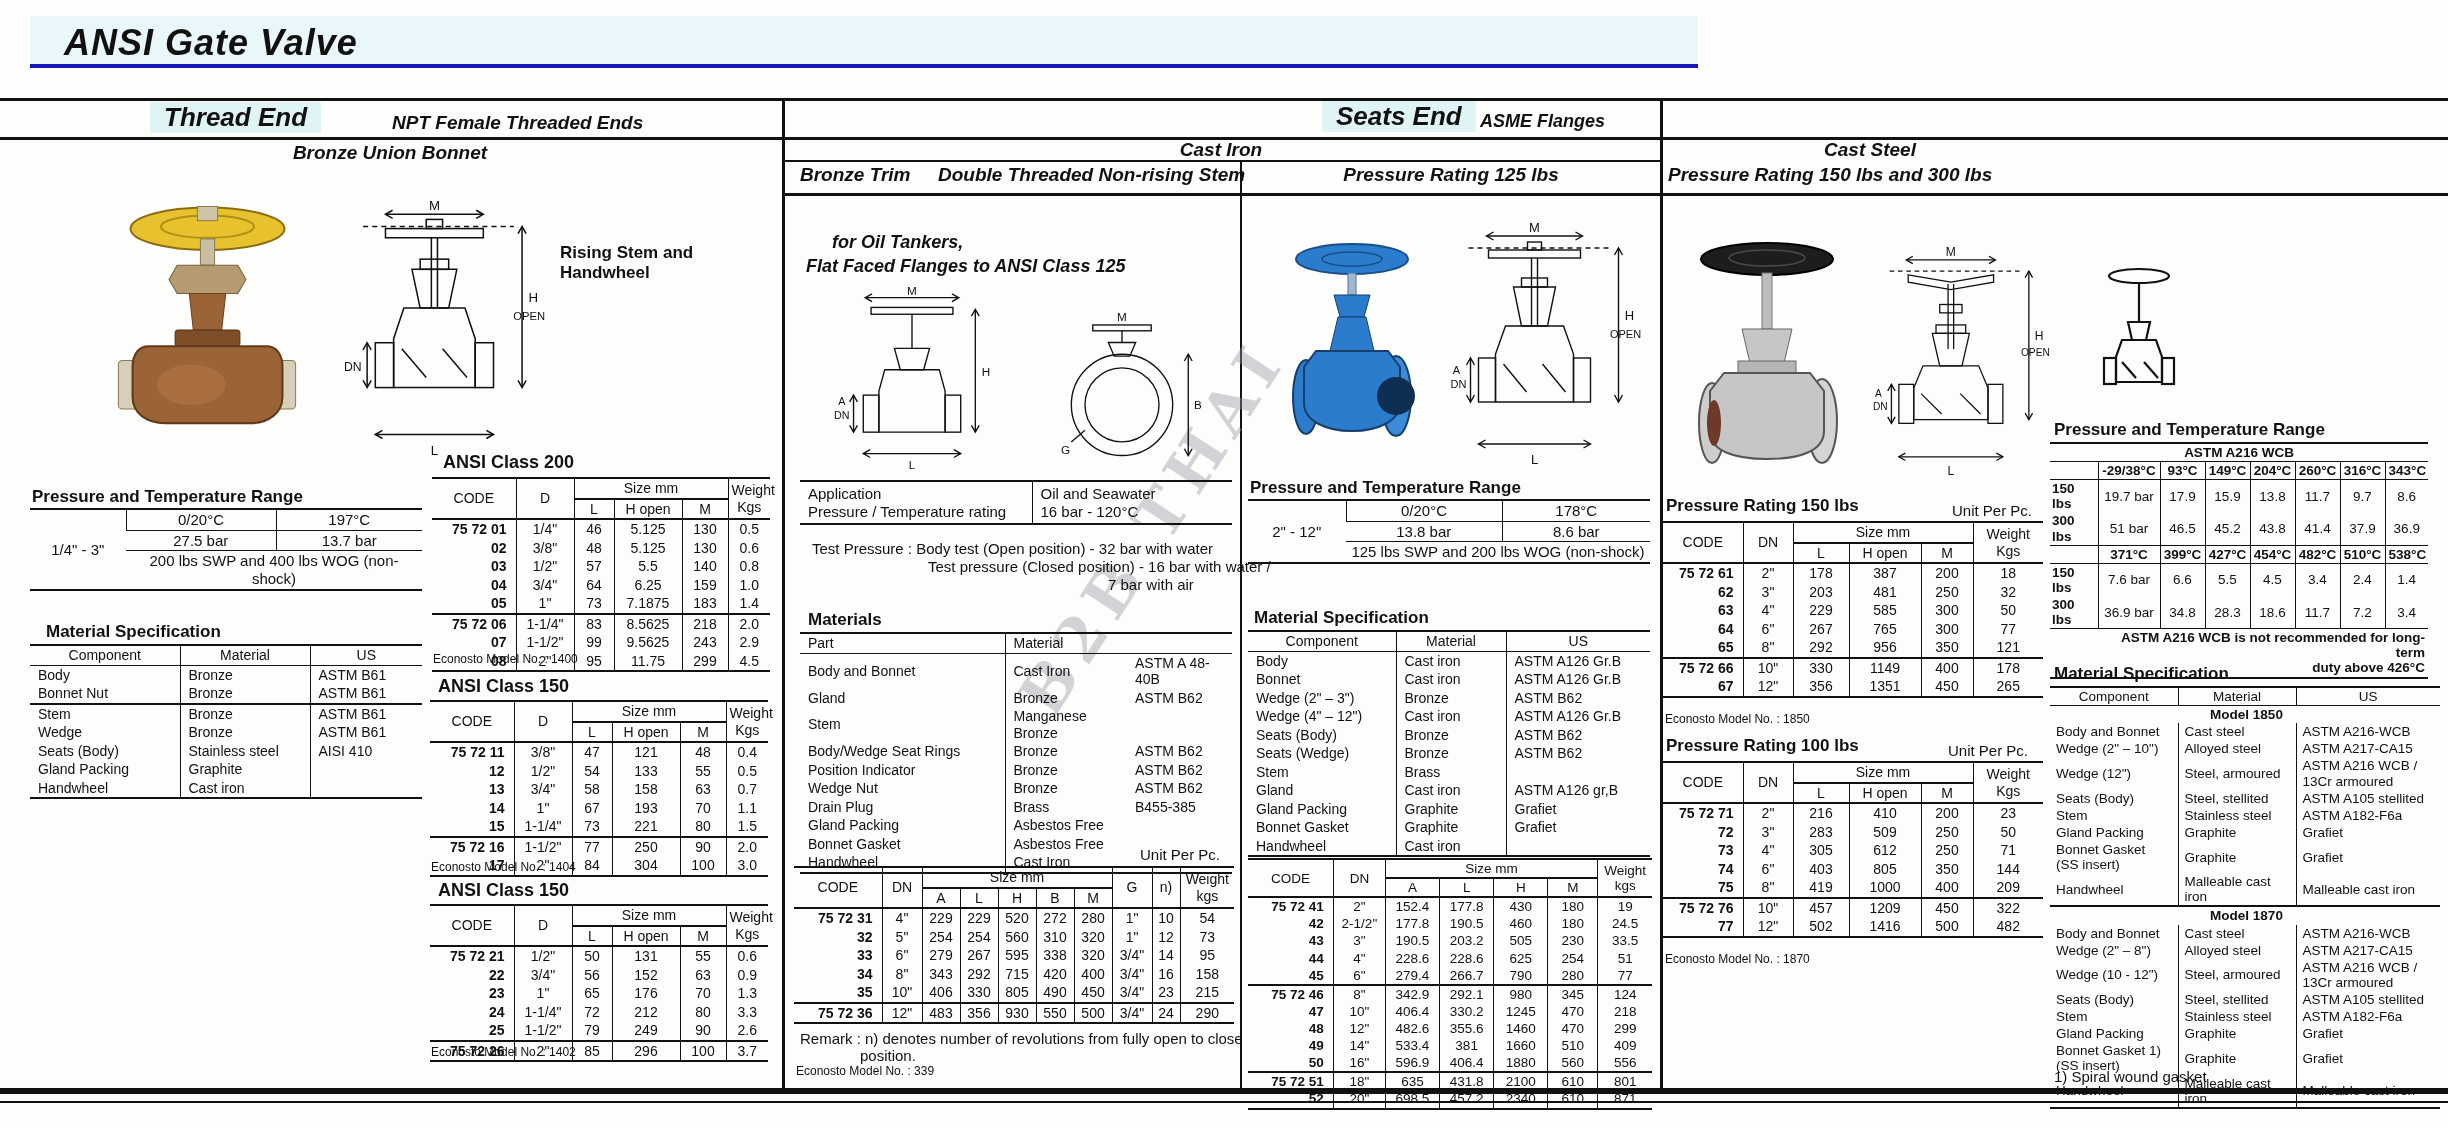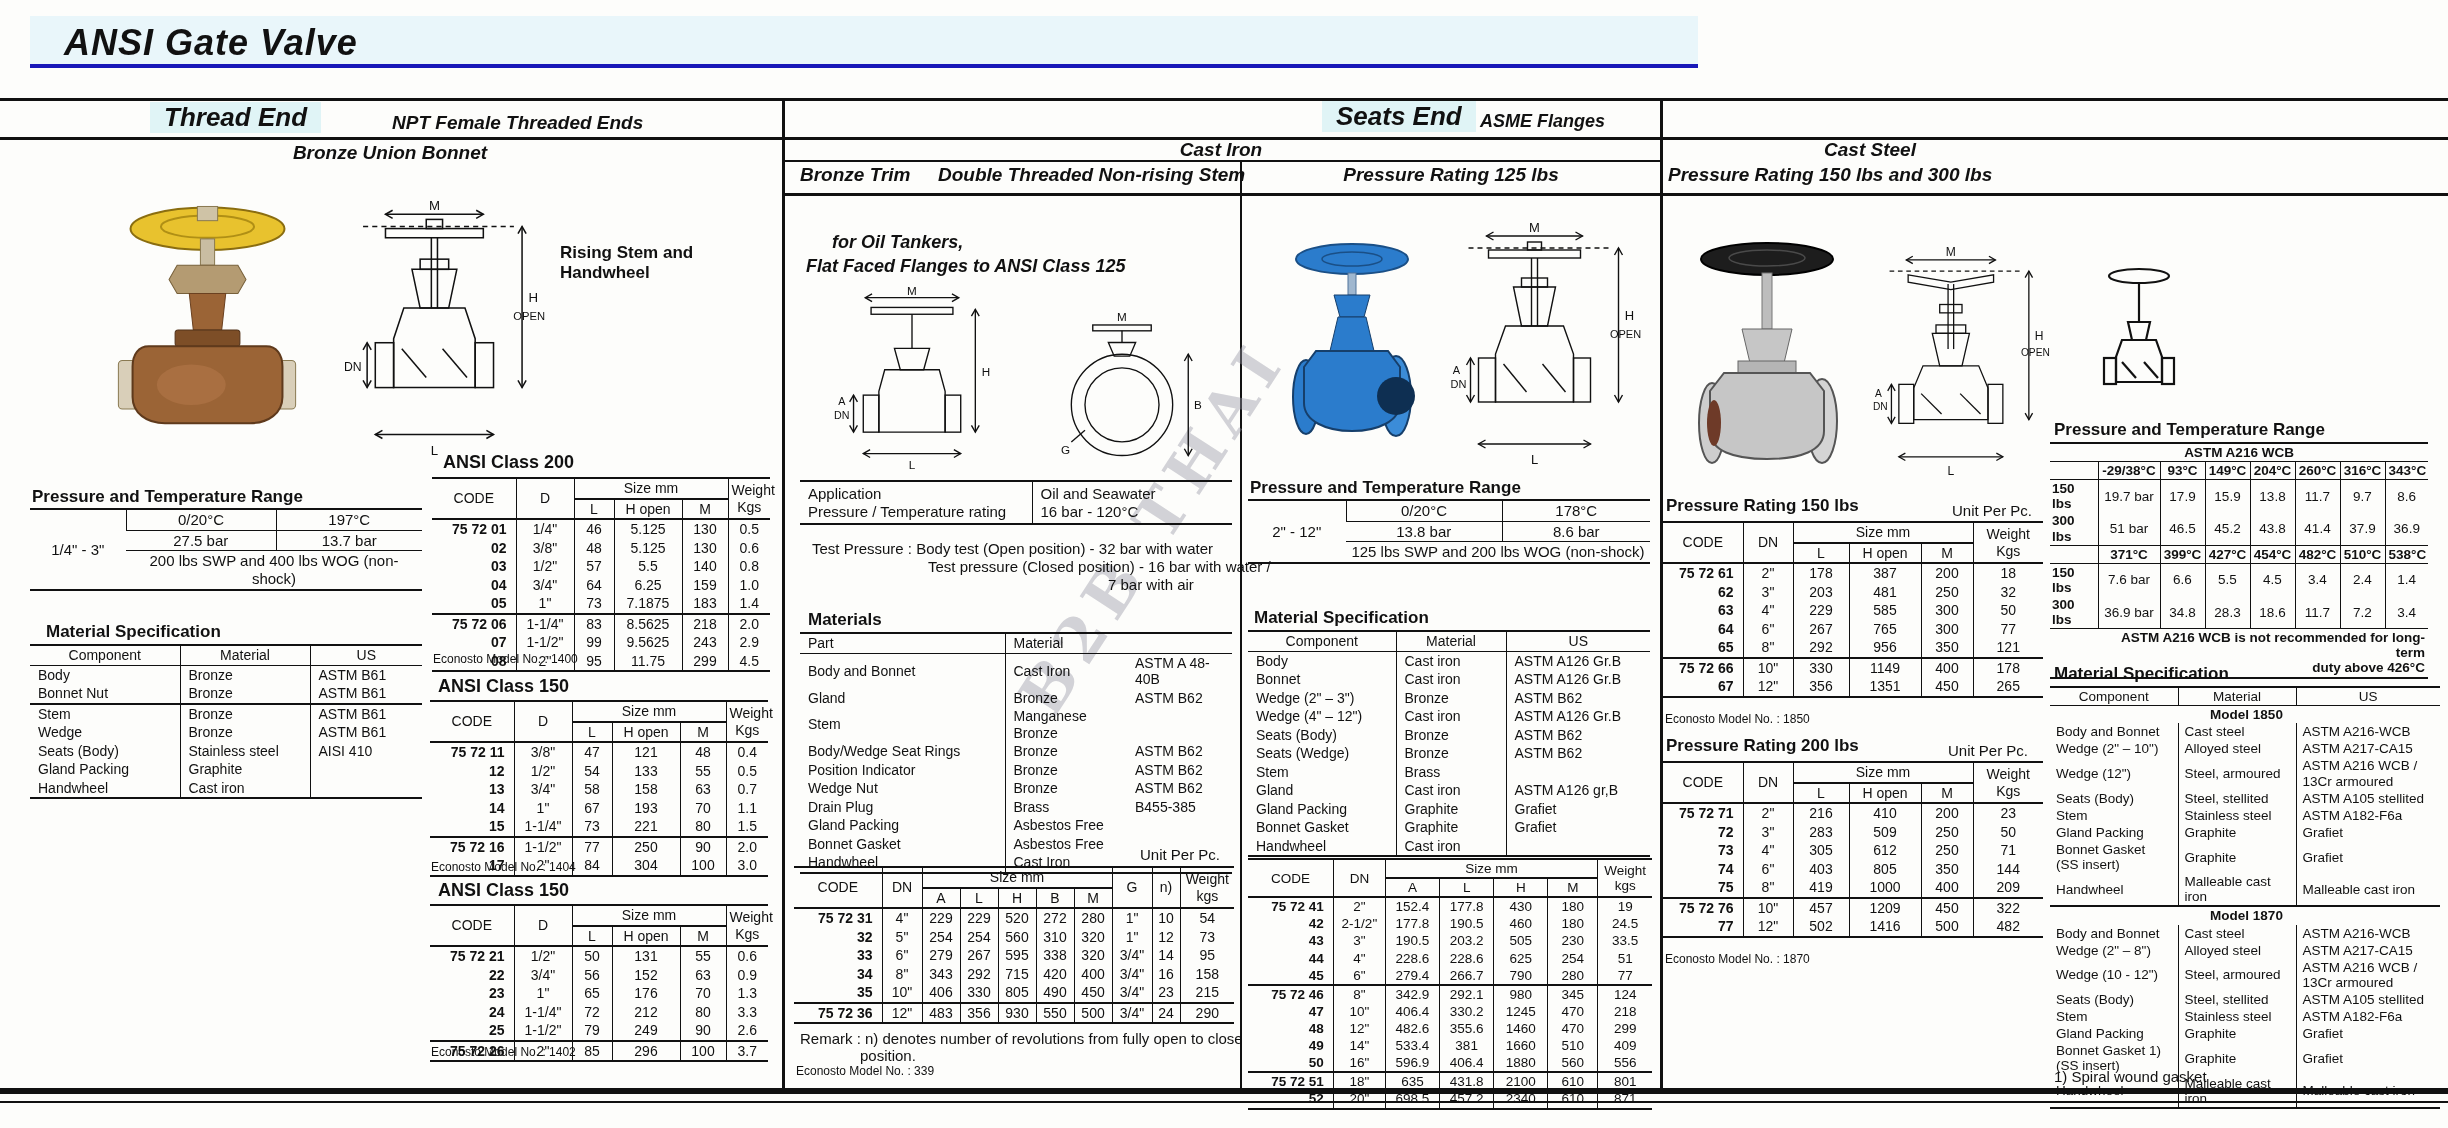--- a/index.html
+++ b/index.html
@@ -1170,21 +1170,21 @@
           <td>12"</td>
           <td>356</td>
           <td>1351</td>
           <td>450</td>
           <td>265</td>
         </tr>
       </tbody>
   </table>
   <div class="abs modelno" style="left:1665px;top:712px;">Econosto Model No. : 1850</div>
 
-  <div class="abs sechead" style="left:1666px;top:736px;">Pressure Rating 200 lbs</div>
+  <div class="abs sechead" style="left:1666px;top:736px;">Pressure Rating 100 lbs</div>
   <div class="abs small" style="left:1948px;top:742px;">Unit Per Pc.</div>
   <table class="abs tbl codes t14" style="left:1663px;top:761px;width:380px;">
     <colgroup>
         <col style="width:80px">
         <col style="width:50px">
         <col style="width:56px">
         <col style="width:72px">
         <col style="width:52px">
         <col style="width:70px">
       </colgroup>

